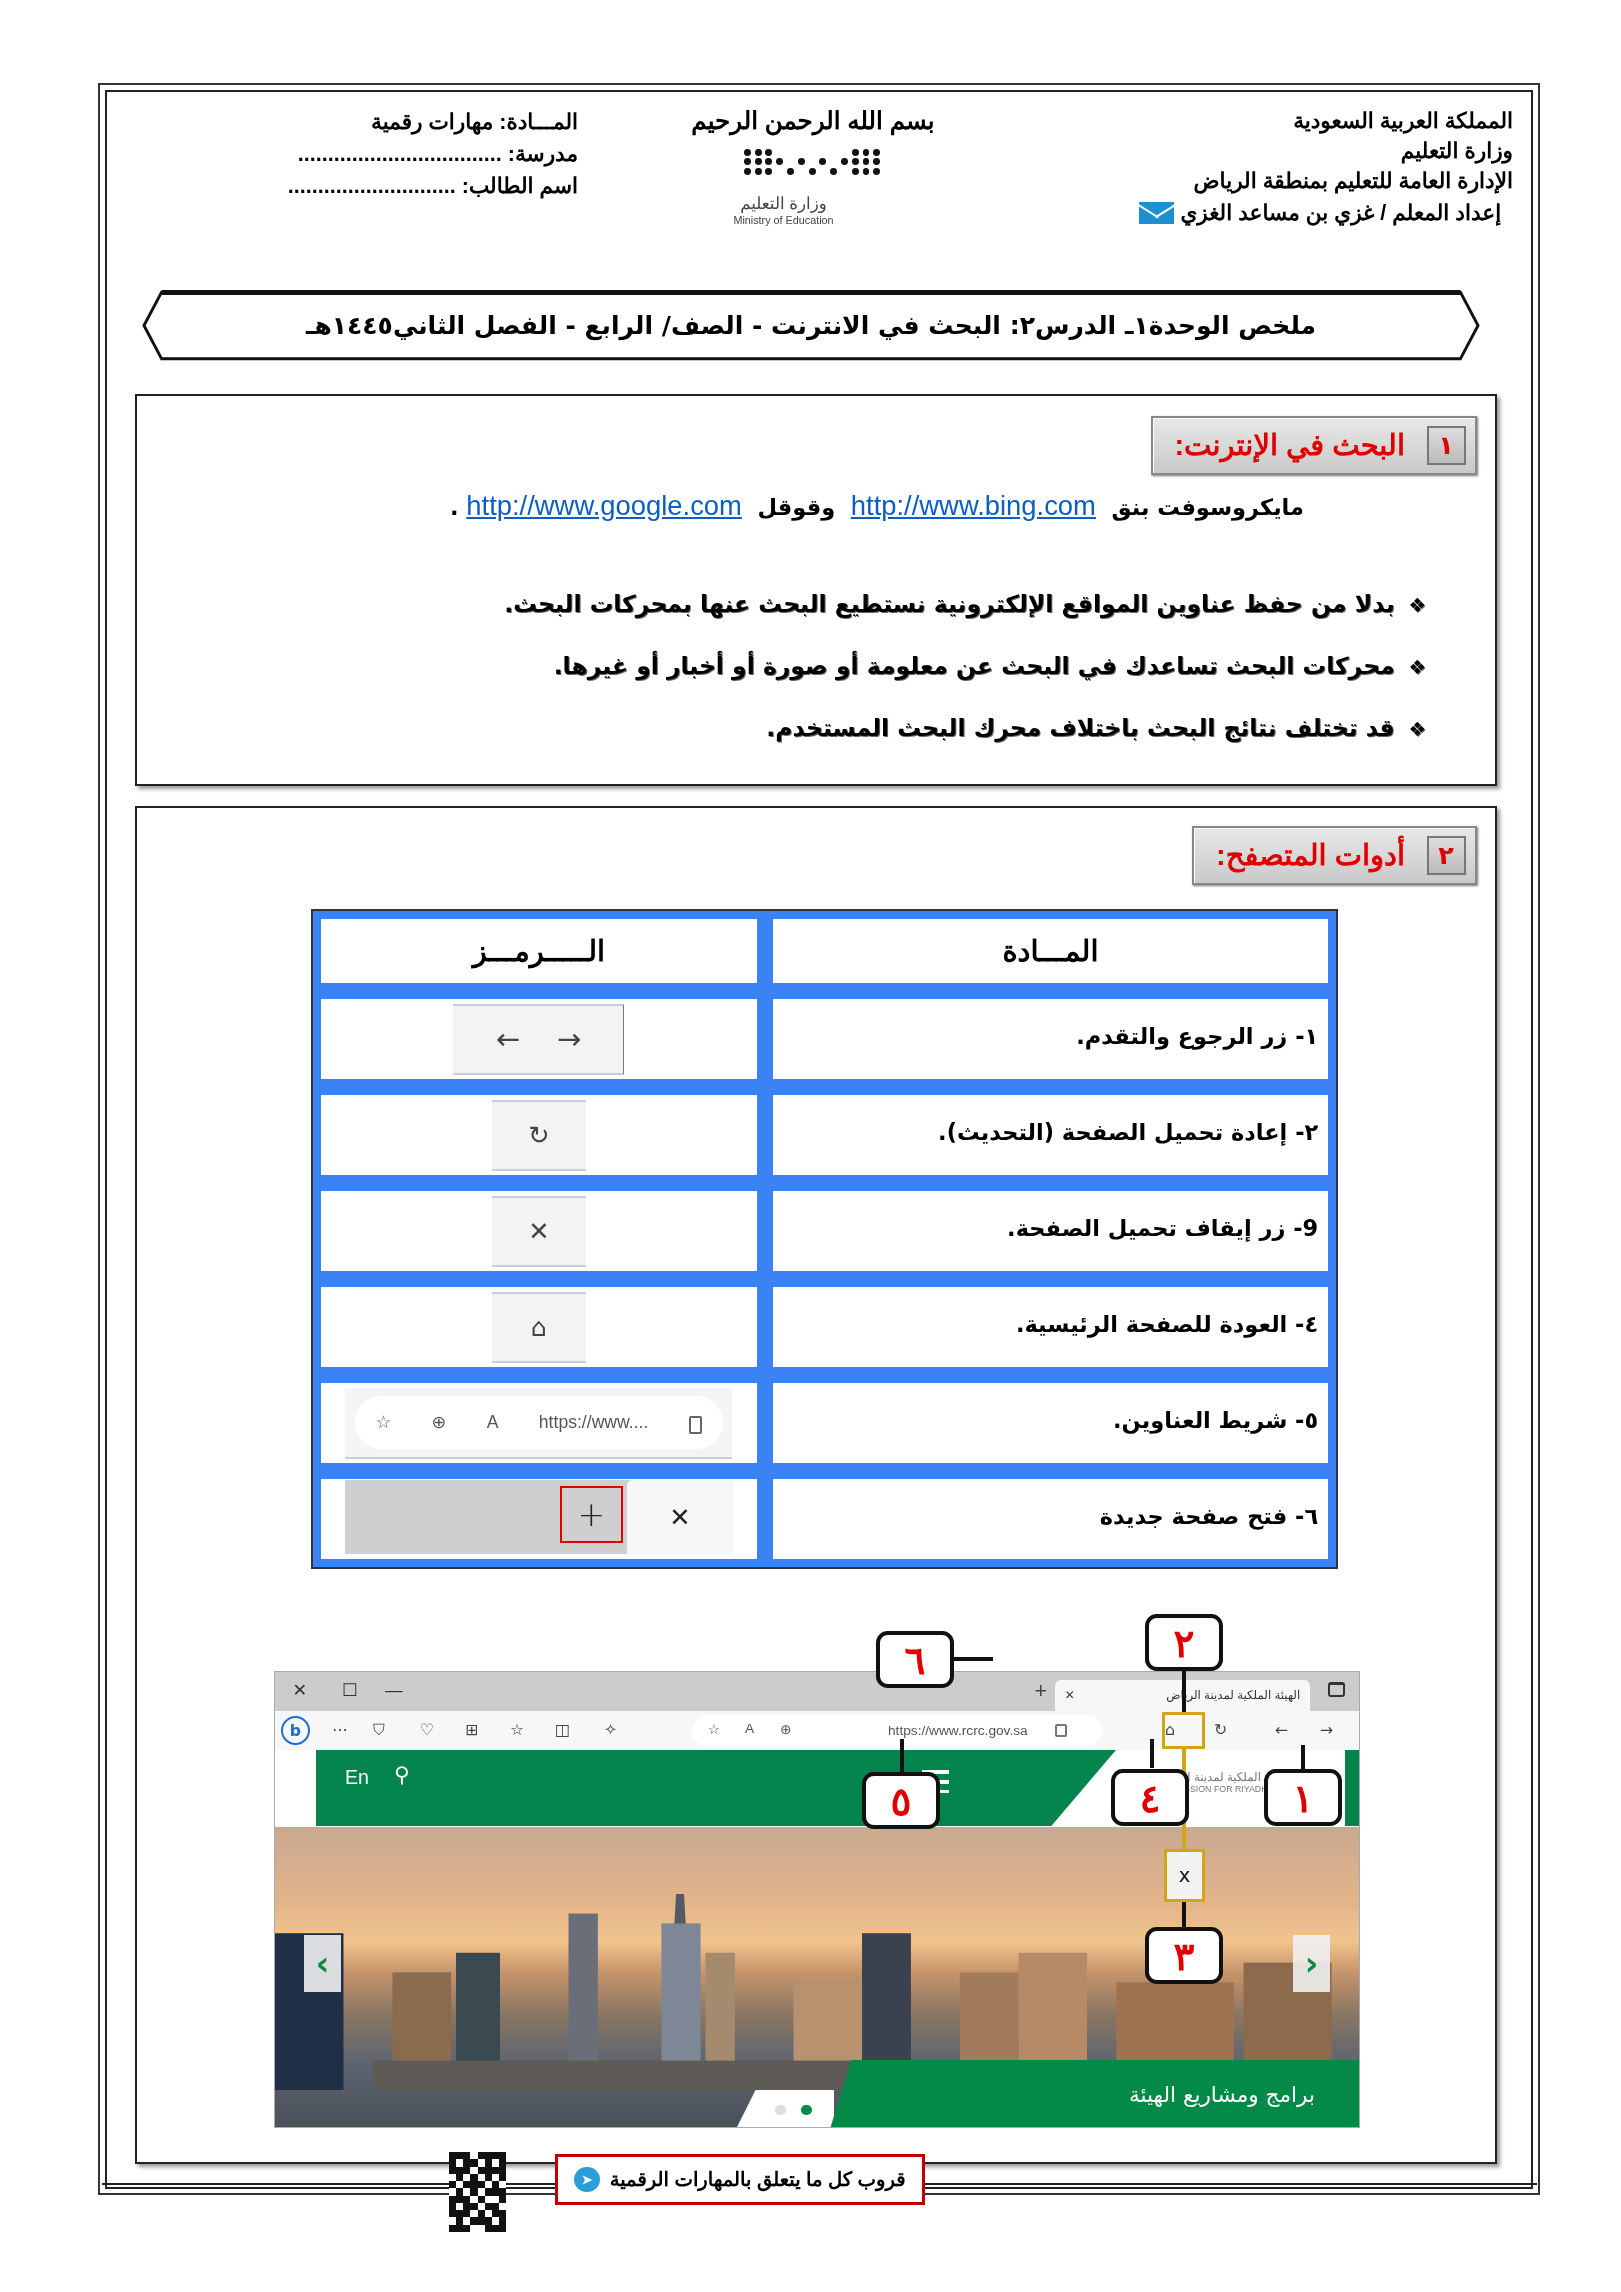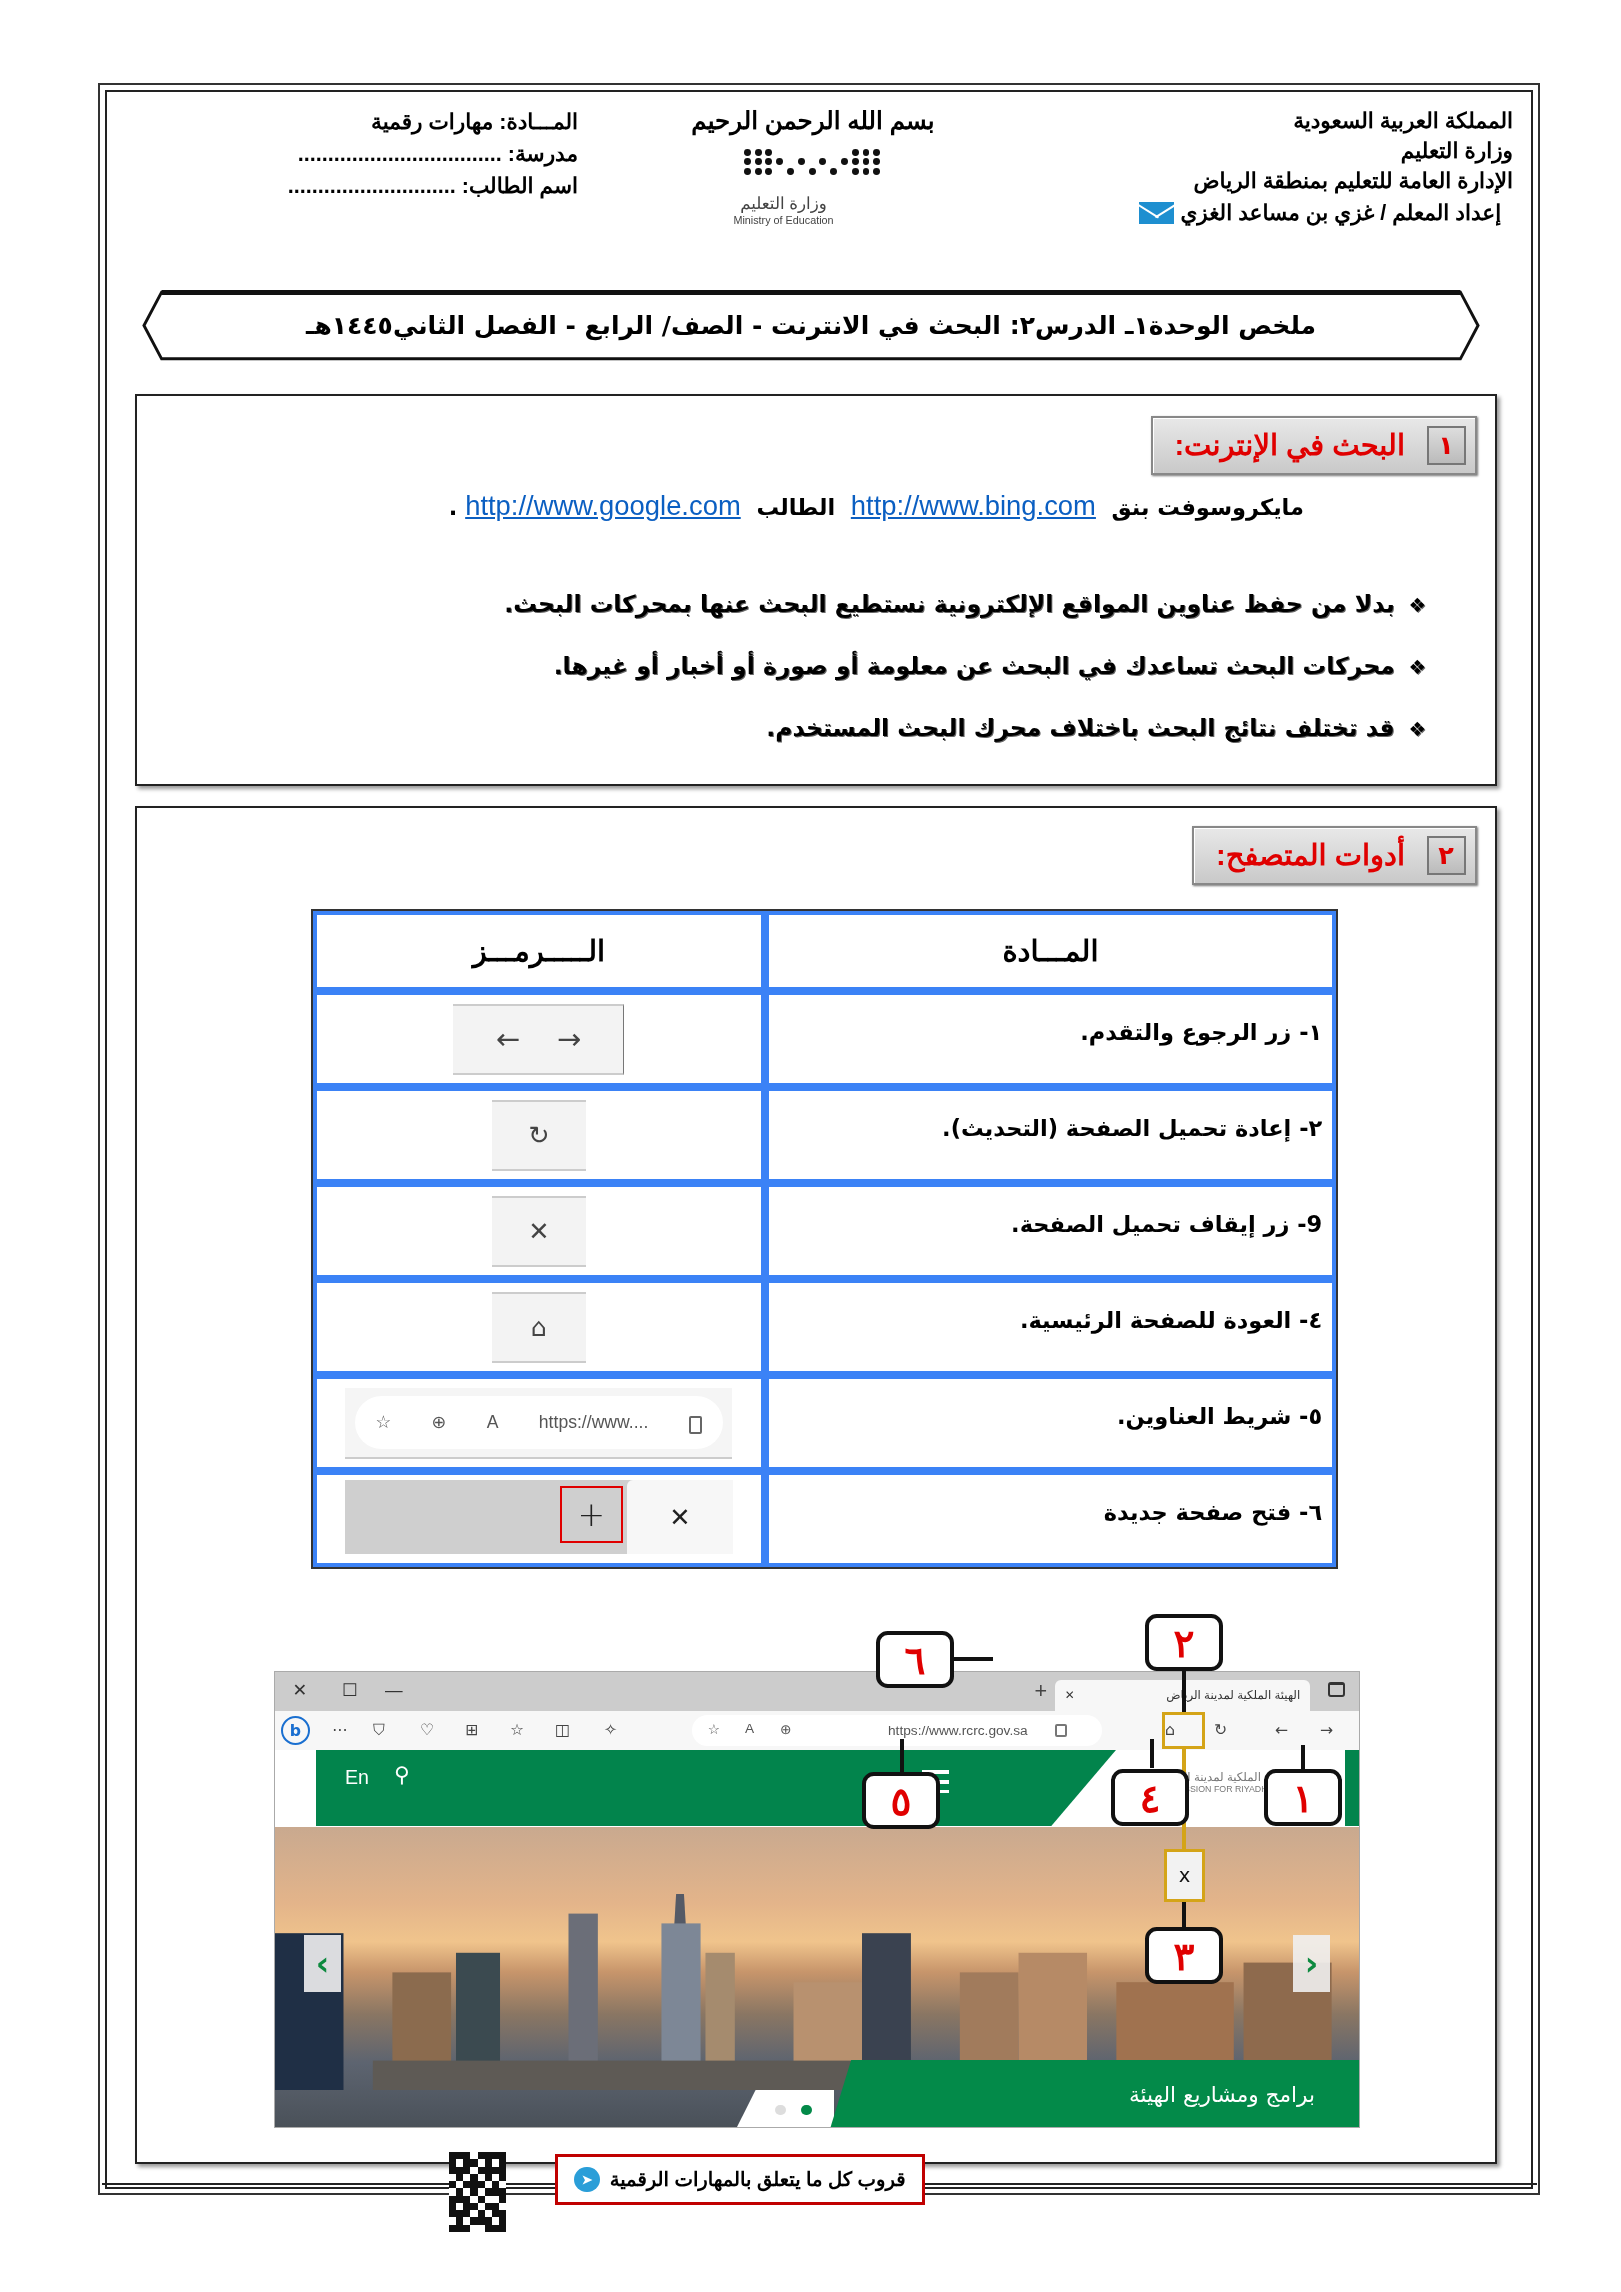--- a/index.html
+++ b/index.html
@@ -55,21 +55,21 @@
   .sec1-line1 .blue { color: #0a3ce0; }
   .sec1-line2 { position: absolute; right: 191px; top: 90px; direction: rtl; font-weight: bold; font-size: 22.5px; line-height: 39px; white-space: nowrap; }
   .link { color: #0b5fc2; text-decoration: underline; font-family: "Liberation Sans", sans-serif; font-weight: normal; font-size: 27.4px; margin: 0 7.8px; }
   .bullets { position: absolute; right: 69px; top: 178px; direction: rtl; list-style: none; }
   .bullets li { font-weight: bold; font-size: 23.5px; line-height: 61px; white-space: nowrap; text-shadow: 1px 1px 0 #666; }
   .bullets li .diamond { display: inline-block; margin-left: 13.7px; font-size: 19.6px; }
 
   
   .tools-table { position: absolute; left: 174px; top: 101px; width: 1027px; border-collapse: separate; border-spacing: 0;
     border: 2.9px double #333; }
-  .tools-table th, .tools-table td { border: 4px solid #3b82f6; }
+  .tools-table th, .tools-table td { border: 8px solid #3b82f6; }
   .tools-table th { height: 80px; font-size: 29px; font-weight: bold; font-family: "DejaVu Serif", serif; }
   .tools-table td { height: 96px; }
   .tools-table td.name { width: 570px; direction: rtl; text-align: right; padding-right: 9.8px; font-weight: bold; font-size: 22.5px; vertical-align: middle; }
   .tools-table td.name.top { vertical-align: top; padding-top: 23.5px; }
   .tools-table td.sym { width: 451px; text-align: center; vertical-align: middle; }
 
   .sym-box { display: inline-flex; align-items: center; justify-content: center; background: #f3f3f3; border-top: 2px solid #ccc; border-bottom: 2px solid #ccc;
     color: #444; font-family: "DejaVu Sans", sans-serif; }
   .sym-nav { width: 171px; height: 71px; gap: 37px; font-size: 29px; border-right: 1px solid #777; }
   .sym-single { width: 94px; height: 71px; font-size: 25.5px; }
@@ -217,21 +217,21 @@
 </div>
 
 <div class="section sec1">
   <div class="sec-title">
     <div class="sec-num">١</div>
     <div class="sec-label">البحث في الإنترنت:</div>
   </div>
   <div class="sec1-line2">
     <span>مايكروسوفت بنق</span>
     <a class="link">http://www.bing.com</a>
-    <span>الطالب</span>
+    <span>وقوقل</span>
     <a class="link">http://www.google.com</a><span>.</span>
   </div>
   <ul class="bullets">
     <li><span class="diamond">❖</span><span>بدلا من حفظ عناوين المواقع الإلكترونية نستطيع البحث عنها بمحركات البحث.</span></li>
     <li><span class="diamond">❖</span><span>محركات البحث تساعدك في البحث عن معلومة أو صورة أو أخبار أو غيرها.</span></li>
     <li><span class="diamond">❖</span><span>قد تختلف نتائج البحث باختلاف محرك البحث المستخدم.</span></li>
   </ul>
 </div>
 
 <div class="section sec2">

